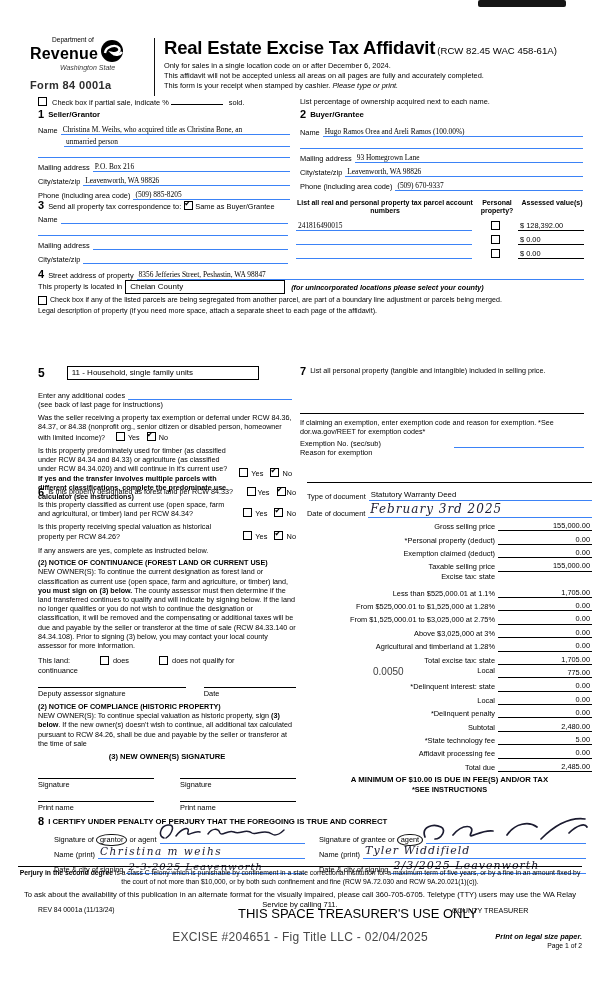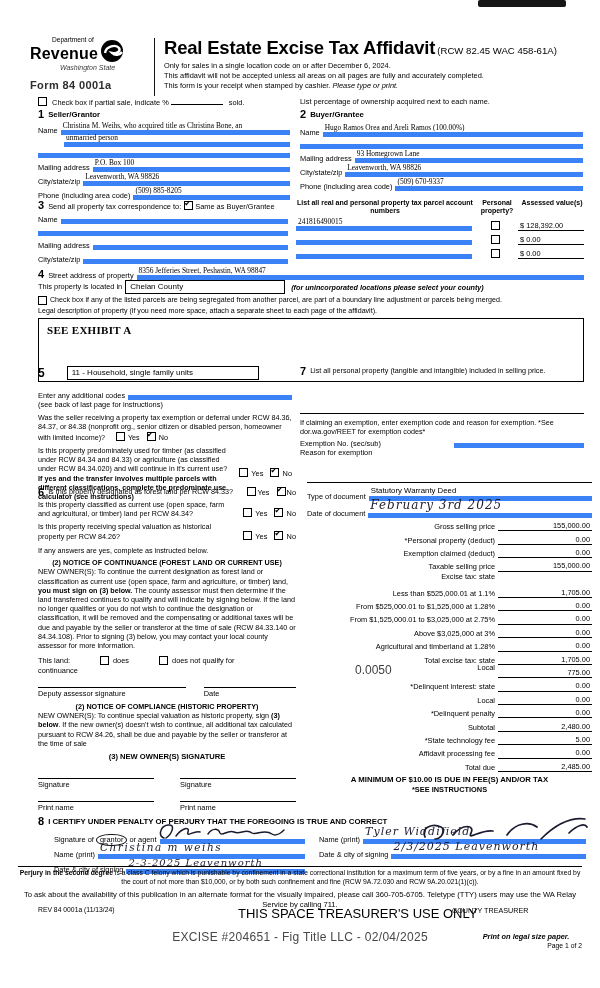--- a/index.html
+++ b/index.html
@@ -1,24 +1,24 @@
 <!DOCTYPE html>
 <html><head>
 <meta charset="utf-8">
 <style>
   html,body{margin:0;padding:0;background:#fff;}
   .page{position:relative;width:600px;height:988px;background:#ffffff;color:#000;
         font-family:"Liberation Sans",sans-serif;font-size:7.4px;line-height:1.25;overflow:hidden;}
   .abs{position:absolute;}
-  b,.b{font-weight:bold;text-align:center;}
+  b,.b{font-weight:bold;}
   .it{font-style:italic;}
   .serif{font-family:"Liberation Serif",serif;}
   .hw{font-family:"DejaVu Serif",serif;font-style:italic;color:#1b1b30;}
   .row{display:flex;align-items:flex-end;}
-  .fill{flex:1;border-bottom:5px solid #3b82f6;min-height:9px;padding:0 2px;}
+  .fill{flex:1;border-bottom:1px solid #3b82f6;min-height:9px;padding:0 2px;}
   .lbl{white-space:nowrap;padding-right:3px;}
   .cb{display:inline-block;width:7px;height:7px;border:1.1px solid #000;position:relative;
       vertical-align:-1px;background:#fff;flex:none;}
   .cb.checked::after{content:"\2714";position:absolute;left:-1px;top:-3px;font-size:8px;color:#000;}
   .secnum{font-size:11px;font-weight:bold;padding-right:4px;line-height:1;}
   .sechead{font-weight:bold;font-size:7.8px;}
   .boxed{border:1.2px solid #000;padding:1px 4px;}
   .oval{border:1.2px solid #111;border-radius:50% / 55%;padding:0 3px 1px;}
   
   .mrow{display:flex;align-items:flex-end;height:13.4px;}
@@ -86,21 +86,21 @@
     </div>
     <div class="row" style="height:12px;">
       <span style="width:26px;flex:none;"></span>
       <span class="fill serif">unmarried person</span>
     </div>
     <div class="row" style="height:11px;">
         <span class="fill"></span>
       </div>
     <div class="row" style="height:14px;">
       <span class="lbl">Mailing address</span>
-      <span class="fill serif">P.O. Box 100</span>
+      <span class="fill serif">P.O. Box 216</span>
     </div>
     <div class="row" style="height:14px;">
       <span class="lbl">City/state/zip</span>
       <span class="fill serif">Leavenworth, WA 98826</span>
     </div>
     <div class="row" style="height:14px;">
       <span class="lbl">Phone (including area code)</span>
       <span class="fill serif">(509) 885-8205</span>
     </div>
   </div>
@@ -187,23 +187,20 @@
     <div class="row" style="height:14px;align-items:center;">
       <span class="lbl">This property is located in</span>
       <span class="boxed" style="width:150px;font-size:8px;">Chelan County</span>
       <span class="it b" style="padding-left:6px;font-size:7.2px;">(for unincorporated locations please select your county)</span>
     </div>
     <div class="row" style="height:12px;align-items:center;">
       <span class="cb"></span>
       <span class="small7" style="padding-left:3px;">Check box if any of the listed parcels are being segregated from another parcel, are part of a boundary line adjustment or parcels being merged.</span>
     </div>
     <div class="small7" style="margin-top:1px;">Legal description of property (if you need more space, attach a separate sheet to each page of the affidavit).</div>
-    <div style="border:1.4px solid #000;height:52px;margin-top:2px;padding:5px 8px;">
-      <span class="serif b" style="font-size:11px;letter-spacing:.3px;">SEE EXHIBIT A</span>
-    </div>
   </div>
 
   <div class="abs" style="top:366px;left:38px;width:254px;">
     <div style="display:flex;align-items:center;">
       <span class="secnum" style="font-size:12px;">5</span>
       <span class="boxed" style="margin-left:18px;width:182px;font-size:8px;">11 - Household, single family units</span>
     </div>
     <div class="row" style="height:16px;margin-top:4px;">
       <span class="lbl">Enter any additional codes</span>
       <span class="fill"></span>
@@ -337,21 +334,21 @@
         <span class="mlabel">Agricultural and timberland at 1.28%</span>
         <span class="mfill">0.00</span>
       </div>
     <div class="mrow">
         <span class="mlabel">Total excise tax: state</span>
         <span class="mfill">1,705.00</span>
       </div>
 
     <div class="mrow">
       <span class="mlabel" style="display:flex;justify-content:space-between;">
-        <span style="margin-left:48px;color:#3f3f3f;font-size:12px;">0.0050</span>
+        <span style="margin-left:66px;color:#3f3f3f;font-size:10px;">0.0050</span>
         <span>Local</span>
       </span>
       <span class="mfill">775.00</span>
     </div>
 
     <div class="mrow">
         <span class="mlabel">*Delinquent interest: state</span>
         <span class="mfill">0.00</span>
       </div>
     <div class="mrow">
@@ -406,20 +403,27 @@
           <span class="lbl" style="margin-left:16px;">Name (print)</span>
           <span class="fill hw" style="font-size:10.5px;letter-spacing:1.5px;">Christina m weihs</span>
         </div>
         <div class="row" style="height:15px;">
           <span class="lbl" style="margin-left:16px;">Date &amp; city of signing</span>
           <span class="fill hw" style="font-size:10px;letter-spacing:1px;">2-3-2025    Leavenworth</span>
         </div>
       </div>
 
       <div style="flex:1;position:relative;">
+        <div class="row" style="height:15px;">
+          <span class="lbl">
+            <span>Signature of grantee or</span>
+            <span class="oval">agent</span>
+          </span>
+          <span class="fill"></span>
+        </div>
         <svg class="sig-svg" style="left:100px;top:-16px;" width="170" height="34" viewBox="0 0 170 34">
           <path d="M6,24 C2,14 14,10 22,14 C28,17 22,26 16,26 M34,22 C44,10 56,12 52,20 C48,28 62,16 74,18 M88,22 C96,10 110,8 118,14 M122,26 C134,14 150,4 166,6 M150,20 C158,12 166,10 168,14" stroke="#1b1b30" stroke-width="1.7" fill="none" stroke-linecap="round"></path>
         </svg>
         <div class="row" style="height:15px;">
           <span class="lbl">Name (print)</span>
           <span class="fill hw" style="font-size:11px;letter-spacing:1px;">Tyler Widdifield</span>
         </div>
         <div class="row" style="height:15px;">
           <span class="lbl">Date &amp; city of signing</span>
           <span class="fill hw" style="font-size:11px;letter-spacing:1px;">2/3/2025   Leavenworth</span>

